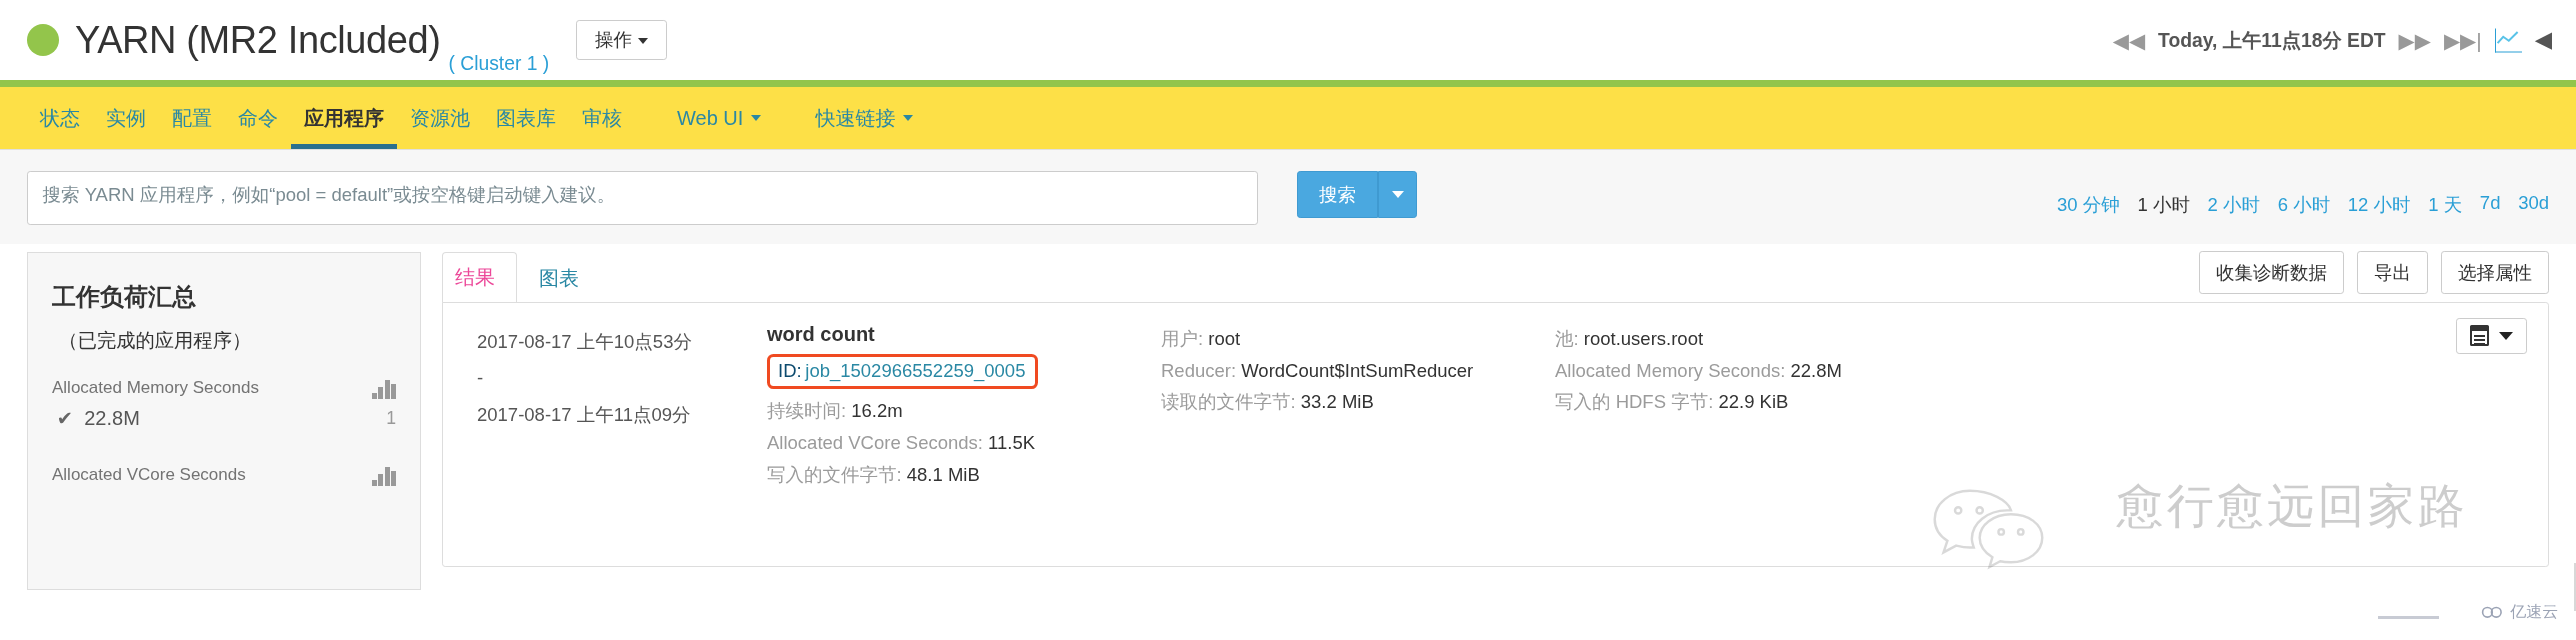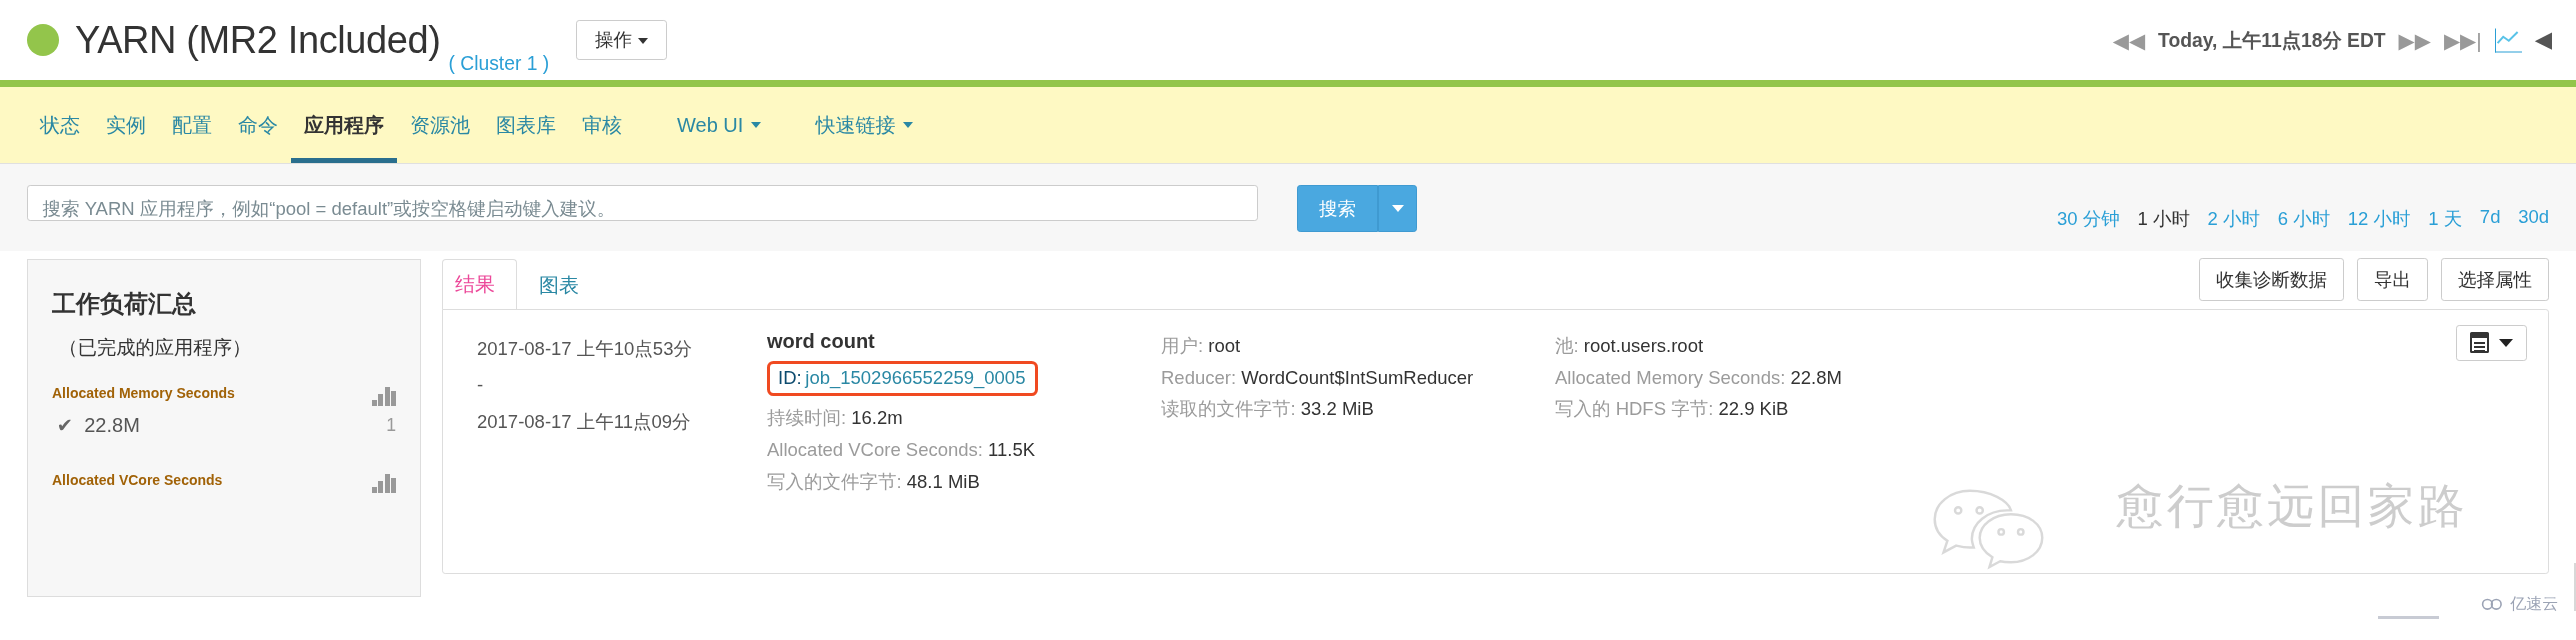--- a/index.html
+++ b/index.html
@@ -101,22 +101,22 @@
 
   
   .green-bar {
     height: 7.2px;
     background: #93c54b;
     width: 100%;
   }
 
   
   .navbar {
-    height: 77px;
-    background: #fef9c3;
+    height: 63px;
+    background: #fde047;
     border-bottom: 0.8px solid #e0e0e0;
     display: flex;
     align-items: stretch;
     padding: 0 27px;
   }
   .navtab {
     display: flex;
     align-items: center;
     padding: 0 13px;
     font-size: 20px;
@@ -150,21 +150,21 @@
   
   .search-row {
     background: #f7f7f7;
     padding: 21px 27px 19.3px 27px;
     display: flex;
     align-items: flex-start;
     position: relative;
   }
   .search-input {
     width: 1231px;
-    height: 36px;
+    height: 54px;
     border: 0.8px solid #cccccc;
     border-radius: 3.2px;
     background: #ffffff;
     font-size: 18.5px;
     color: #555555;
     padding: 0 14.5px;
     font-family: "Liberation Sans", sans-serif;
     resize: none;
     line-height: 45px;
     overflow: hidden;
@@ -250,23 +250,22 @@
     color: #333333;
     margin: 0 0 24px 6.4px;
   }
   .metric-row {
     display: flex;
     justify-content: space-between;
     align-items: flex-start;
     margin-bottom: 4.8px;
   }
   .metric-name {
-    font-size: 14px;
-    color: #a16207;
-    font-weight: bold;
+    font-size: 17px;
+    color: #737373;
   }
   .bar-icon {
     display: inline-flex;
     align-items: flex-end;
     gap: 1.6px;
     height: 21px;
     cursor: pointer;
   }
   .bar-icon i { display: block; width: 4.8px; background: #999999; }
   .metric-val-row {
@@ -446,21 +445,21 @@
     letter-spacing: 3.2px;
   }
   .wm-wechat {
     left: 1927px;
     top: 483px;
     width: 121px; height: 88px;
     opacity: 0.22;
   }
   .wm-corner {
     right: 17.7px;
-    bottom: 25px;
+    bottom: 17px;
     display: flex;
     align-items: center;
     gap: 6.4px;
     font-size: 16px;
     color: #8a93a8;
     opacity: 0.85;
   }
   .wm-dash {
     position: absolute;
     right: 137px;

